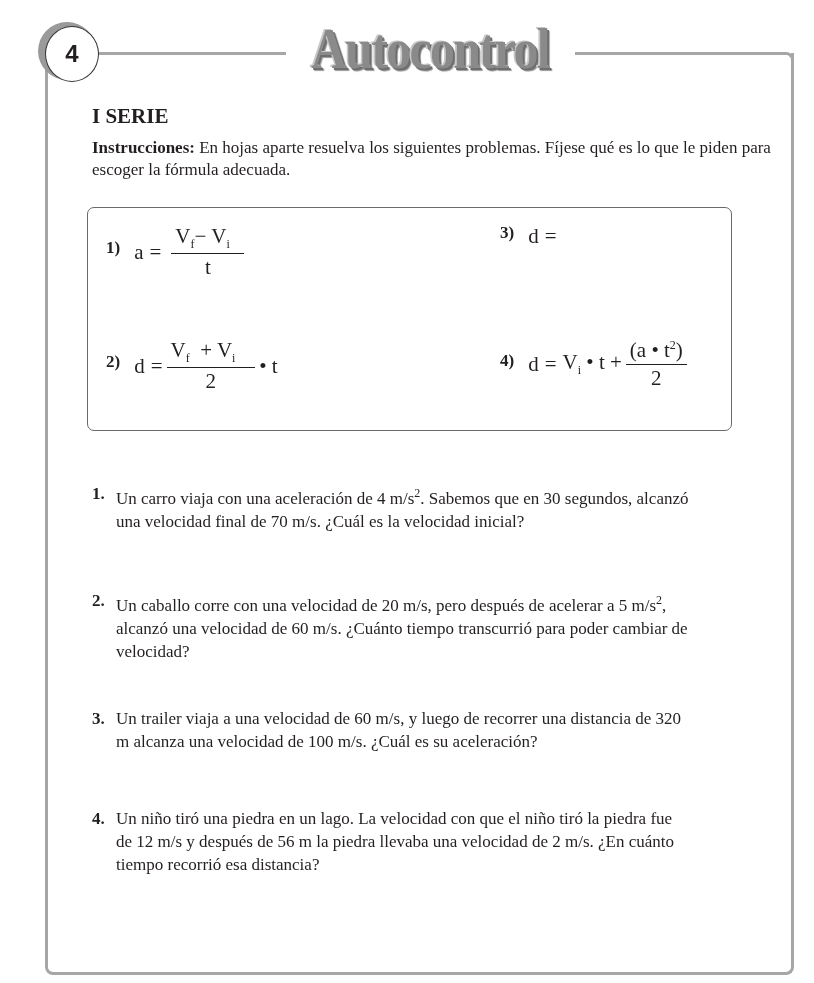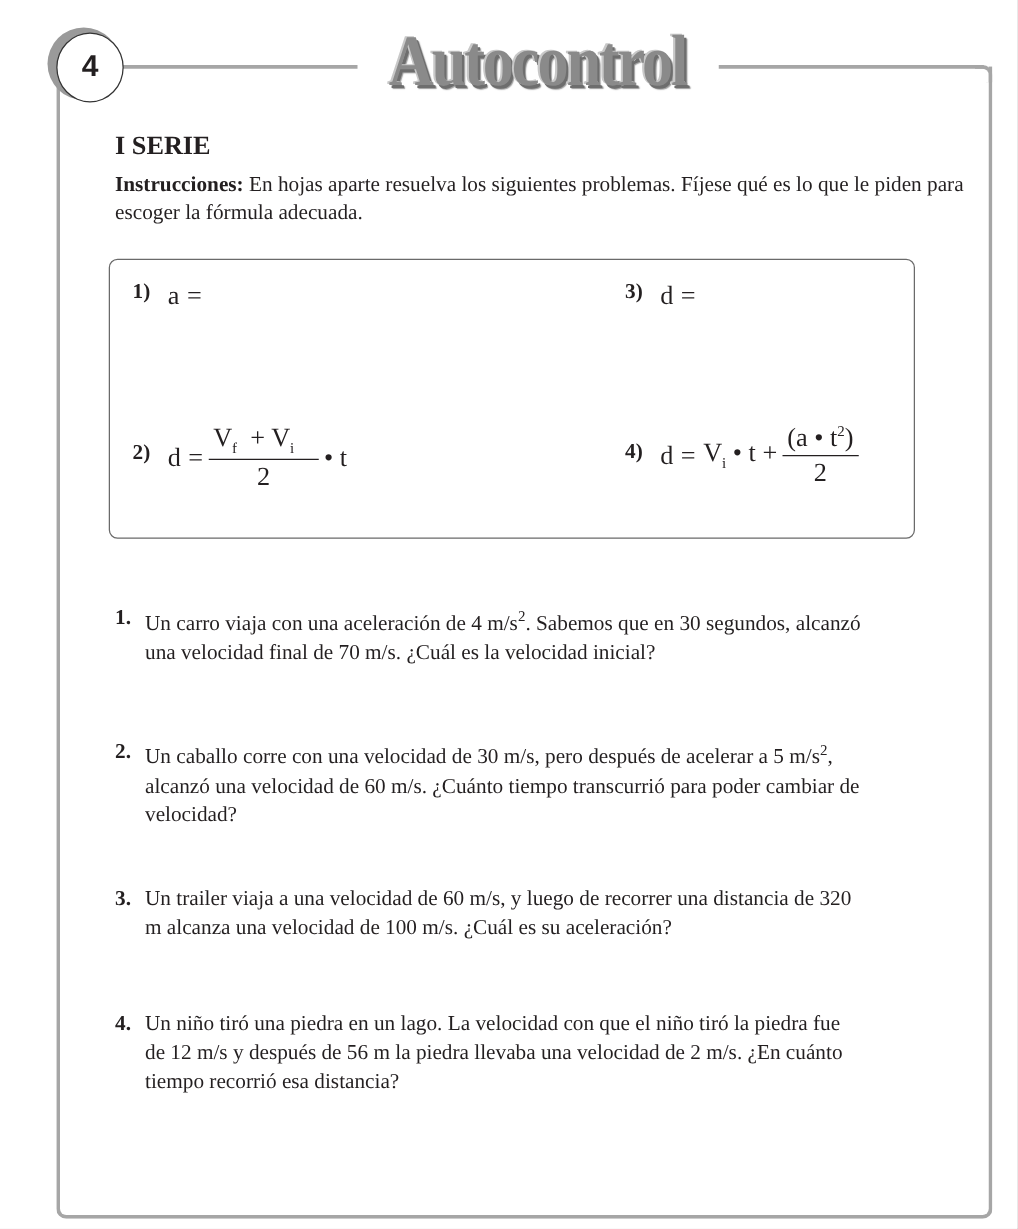--- a/index.html
+++ b/index.html
@@ -65,20 +65,24 @@
 
 <div class="serie">I SERIE</div>
 <div class="instructions"><b>Instrucciones:</b><span> En hojas aparte resuelva los siguientes problemas.  Fíjese qué es lo que le piden para escoger la fórmula adecuada.</span></div>
 
 <div class="formula-box">
 
   <div class="formula" style="left:18px; top:16px;">
     <span class="f-label">1)</span>
     <span>a</span>
     <span class="eq">=</span>
+    <span class="frac">
+      <span class="num">V<sub>f</sub>− V<sub>i</sub>&nbsp;&nbsp;</span>
+      <span class="den">t</span>
+    </span>
   </div>
 
   <div class="formula" style="left:412px; top:16px;">
     <span class="f-label">3)</span>
     <span>d</span>
     <span class="eq">=</span>
   </div>
 
   <div class="formula" style="left:18px; top:130px;">
     <span class="f-label">2)</span>
@@ -103,21 +107,21 @@
   </div>
 </div>
 
 <div class="problem" style="top:482px;">
   <span class="p-num">1.</span>
   <span class="p-text"><span>Un carro viaja con una aceleración de 4 m/s</span><sup>2</sup><span>.  Sabemos que en 30 segundos, alcanzó una velocidad final de 70 m/s. ¿Cuál es la velocidad inicial?</span></span>
 </div>
 
 <div class="problem" style="top:589px;">
   <span class="p-num">2.</span>
-  <span class="p-text"><span>Un caballo corre con una velocidad de 30 m/s, pero después de acelerar a 5 m/s</span><sup>2</sup><span>, alcanzó una velocidad de 60 m/s. ¿Cuánto tiempo transcurrió para poder cambiar de velocidad?</span></span>
+  <span class="p-text"><span>Un caballo corre con una velocidad de 20 m/s, pero después de acelerar a 5 m/s</span><sup>2</sup><span>, alcanzó una velocidad de 60 m/s. ¿Cuánto tiempo transcurrió para poder cambiar de velocidad?</span></span>
 </div>
 
 <div class="problem" style="top:707px;">
   <span class="p-num">3.</span>
   <span class="p-text">Un trailer viaja a una velocidad de 60 m/s, y luego de recorrer una distancia de 320 m alcanza una  velocidad de 100 m/s. ¿Cuál es su aceleración?</span>
 </div>
 
 <div class="problem" style="top:807px;">
   <span class="p-num">4.</span>
   <span class="p-text">Un niño tiró una piedra en un lago.  La velocidad con que el niño tiró la piedra fue de 12 m/s y después de 56 m la piedra llevaba una velocidad de 2 m/s. ¿En cuánto tiempo recorrió esa distancia?</span>

